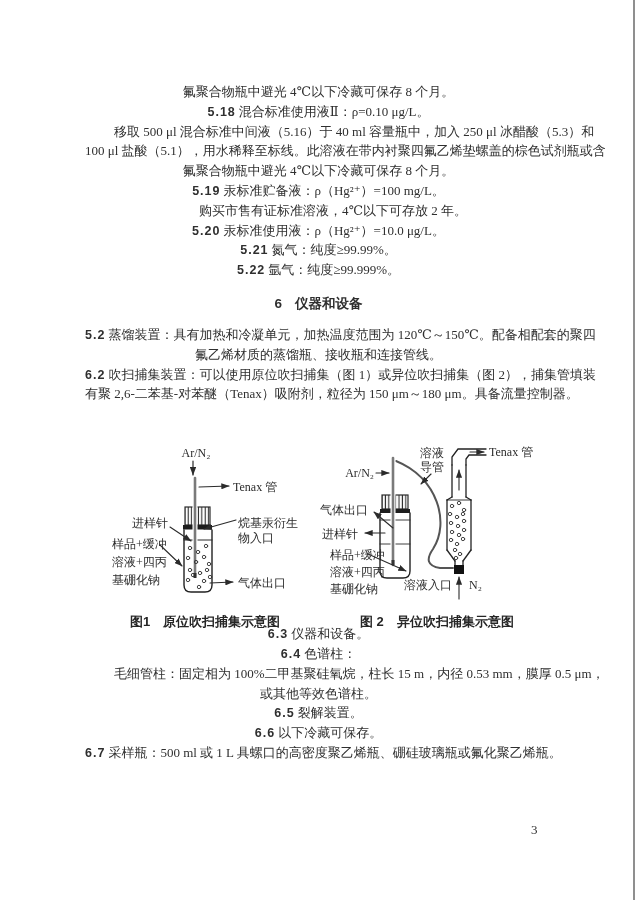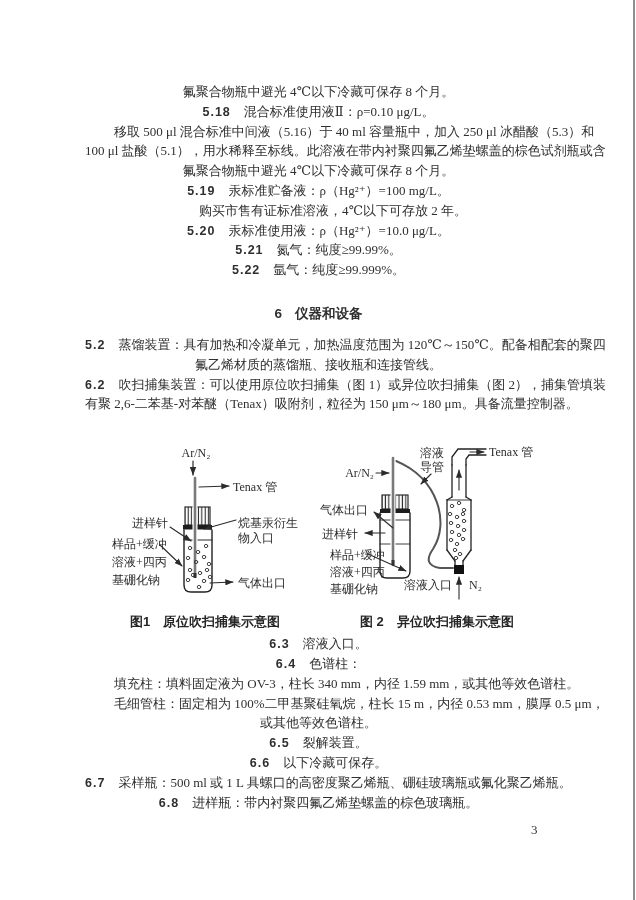--- a/index.html
+++ b/index.html
@@ -17,24 +17,24 @@
   .doc-flow{
     position:absolute;left:85px;top:82px;width:467px;text-align:center;
   }
   .line{
     height:19.8px;line-height:19.8px;font-size:13px;
     white-space:nowrap;overflow:visible;
   }
   .line.indent{padding-left:29px;}
   .line .num{
     font-family:"Liberation Sans","DejaVu Sans",sans-serif;
-    font-weight:bold;font-size:12.5px;margin-right:13px;letter-spacing:1px;
+    font-weight:bold;font-size:12.5px;margin-right:3px;letter-spacing:1px;
   }
   .heading{
-    height:21px;line-height:21px;margin:23px 0 11px 0;
+    height:21px;line-height:21px;margin:13px 0 11px 0;
     font-family:"Liberation Sans","DejaVu Sans",sans-serif;
     font-weight:bold;font-size:13.5px;white-space:nowrap;
   }
   .heading .num{margin-right:13px;}
   .fig-gap{height:220px;}
   
   .figures-layer{
     position:absolute;left:0;top:440px;width:636px;height:200px;
   }
   .fig-label{
@@ -64,29 +64,27 @@
     <div class="line indent"><span>购买市售有证标准溶液，4℃以下可存放 2 年。</span></div>
     <div class="line"><span class="num">5.20</span><span>汞标准使用液：ρ（Hg²⁺）=10.0 μg/L。</span></div>
     <div class="line"><span class="num">5.21</span><span>氮气：纯度≥99.99%。</span></div>
     <div class="line"><span class="num">5.22</span><span>氩气：纯度≥99.999%。</span></div>
     <div class="heading"><span class="num">6</span><span>仪器和设备</span></div>
     <div class="line"><span class="num">5.2</span><span>蒸馏装置：具有加热和冷凝单元，加热温度范围为 120℃～150℃。配备相配套的聚四</span></div>
     <div class="line"><span>氟乙烯材质的蒸馏瓶、接收瓶和连接管线。</span></div>
     <div class="line"><span class="num">6.2</span><span>吹扫捕集装置：可以使用原位吹扫捕集（图 1）或异位吹扫捕集（图 2），捕集管填装</span></div>
     <div class="line"><span>有聚 2,6-二苯基-对苯醚（Tenax）吸附剂，粒径为 150 μm～180 μm。具备流量控制器。</span></div>
     <div class="fig-gap"></div>
-    <div class="line"><span class="num">6.3</span><span>溶液入口。</span></div>
+    <div class="line"><span class="num">6.3</span><span>仪器和设备。</span></div>
     <div class="line"><span class="num">6.4</span><span>色谱柱：</span></div>
-    <div class="line indent"><span>填充柱：填料固定液为 OV-3，柱长 340 mm，内径 1.59 mm，或其他等效色谱柱。</span></div>
     <div class="line indent"><span>毛细管柱：固定相为 100%二甲基聚硅氧烷，柱长 15 m，内径 0.53 mm，膜厚 0.5 μm，</span></div>
     <div class="line"><span>或其他等效色谱柱。</span></div>
     <div class="line"><span class="num">6.5</span><span>裂解装置。</span></div>
     <div class="line"><span class="num">6.6</span><span>以下冷藏可保存。</span></div>
     <div class="line"><span class="num">6.7</span><span>采样瓶：500 ml 或 1 L 具螺口的高密度聚乙烯瓶、硼硅玻璃瓶或氟化聚乙烯瓶。</span></div>
-    <div class="line"><span class="num">6.8</span><span>进样瓶：带内衬聚四氟乙烯垫螺盖的棕色玻璃瓶。</span></div>
   </div>
 
 <svg class="figures-layer" viewBox="0 440 636 200" width="636" height="200" xmlns="http://www.w3.org/2000/svg">
   <defs>
     <marker id="ah" viewBox="0 0 8 6" refX="7.5" refY="3" markerWidth="7.5" markerHeight="5.6" orient="auto">
       <path d="M0,0 L8,3 L0,6 Z" fill="#2b2b2b"></path>
     </marker>
     <pattern id="hatch" width="3.4" height="22" patternUnits="userSpaceOnUse">
       <rect width="3.4" height="22" fill="#ffffff"></rect>
       <line x1="1.2" y1="0" x2="1.2" y2="22" stroke="#2b2b2b" stroke-width="1.1"></line>

